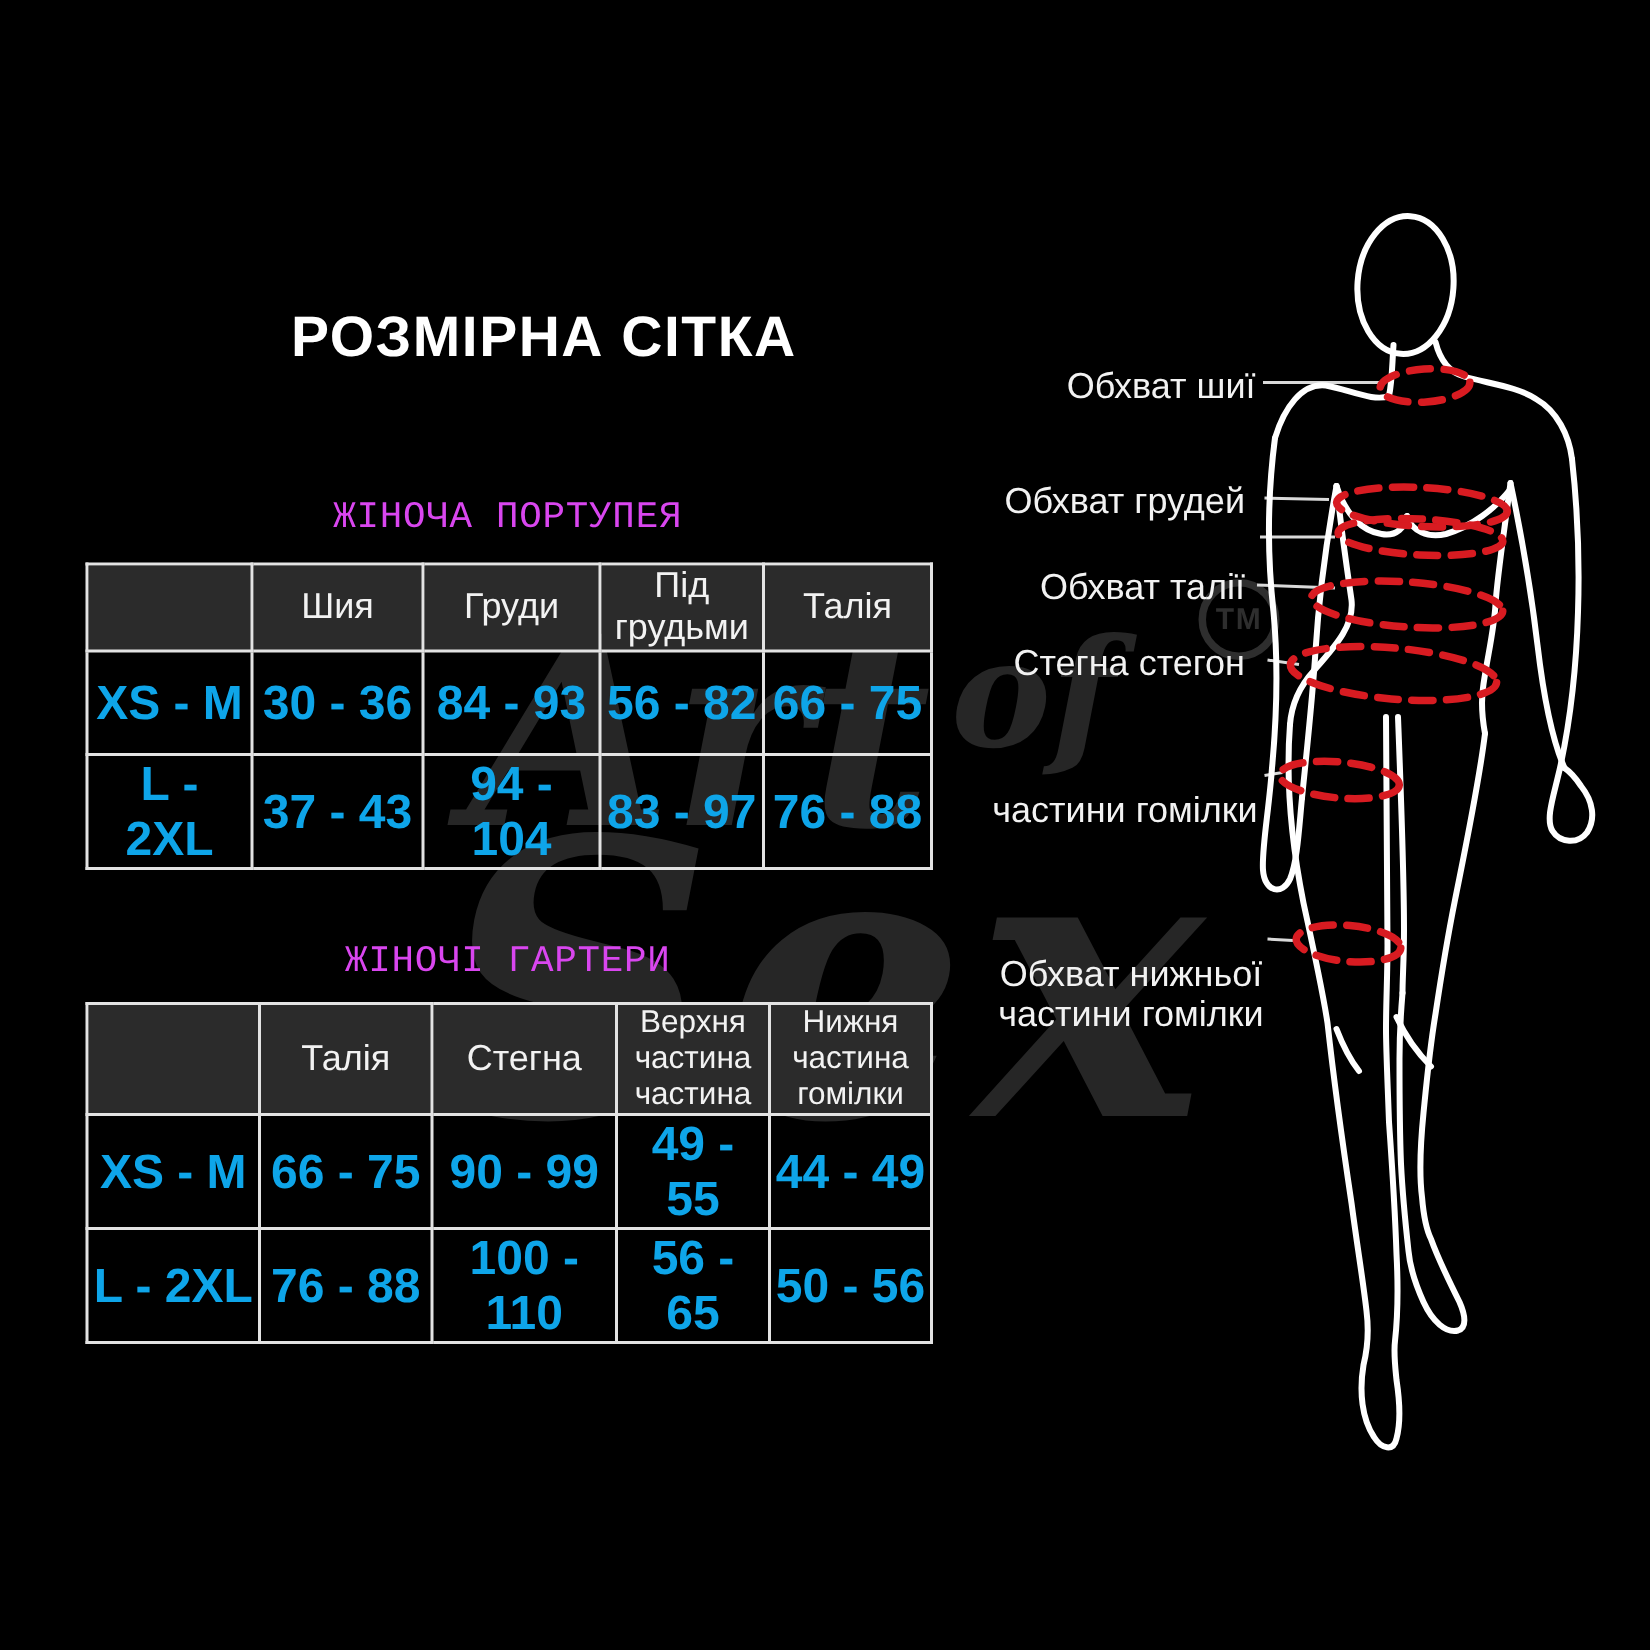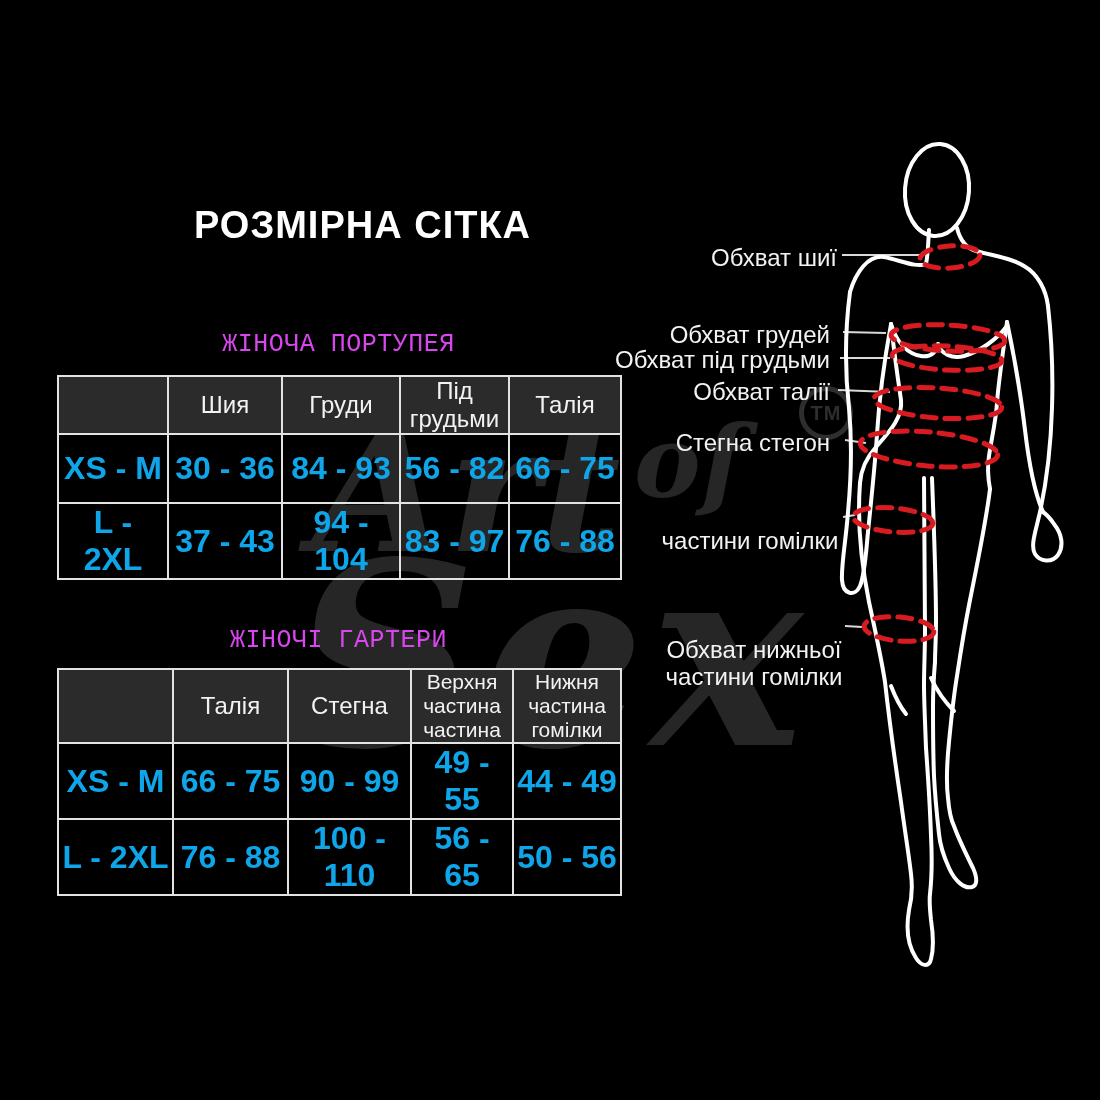--- a/index.html
+++ b/index.html
@@ -204,21 +204,20 @@
       <ellipse cx="947" cy="358" rx="55" ry="12" transform="rotate(3 947 358)"></ellipse>
       <ellipse cx="938" cy="403" rx="64" ry="15" transform="rotate(4 938 403)"></ellipse>
       <ellipse cx="929" cy="449" rx="69" ry="17" transform="rotate(5 929 449)"></ellipse>
       <ellipse cx="893" cy="520" rx="40" ry="12" transform="rotate(5 893 520)"></ellipse>
       <ellipse cx="899" cy="629" rx="35" ry="12" transform="rotate(5 899 629)"></ellipse>
     </g>
   </svg>
 
   <div class="m-label lbl-neck">Обхват шиї</div>
   <div class="m-label lbl-bust">Обхват грудей</div>
-  <div class="m-label lbl-underbust">Обхват під грудьми</div>
   <div class="m-label lbl-waist">Обхват талії</div>
   <div class="m-label lbl-hips">Стегна стегон</div>
   <div class="m-label two-line lbl-upper-calf">
     <br>
     <span>частини гомілки</span>
   </div>
   <div class="m-label two-line lbl-lower-calf">
     <span>Обхват нижньої</span><br>
     <span>частини гомілки</span>
   </div>

